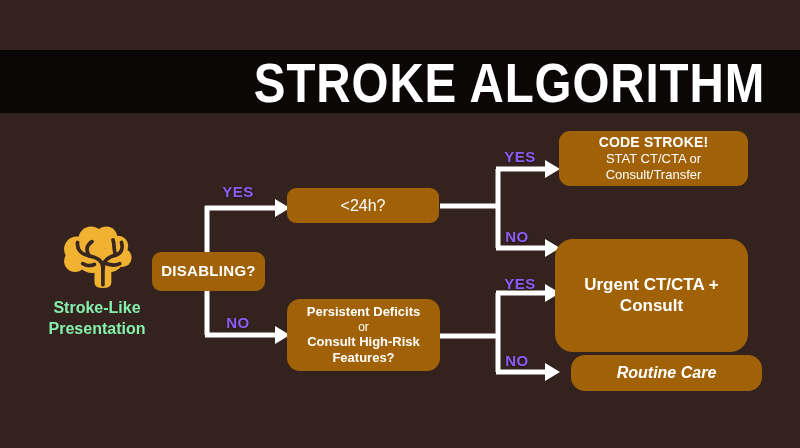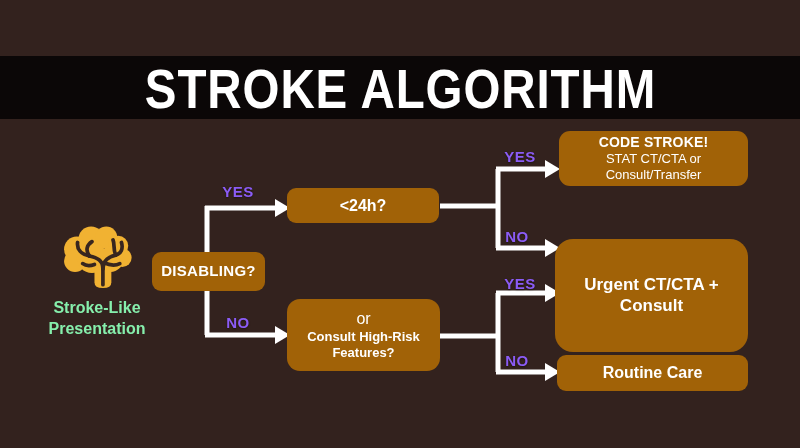--- a/index.html
+++ b/index.html
@@ -6,23 +6,23 @@
   *{box-sizing:border-box;}
   #stage{
     position:relative;
     width:800px;height:448px;
     background:#33221E;
     overflow:hidden;
     font-family:"Liberation Sans", sans-serif;
   }
   
   .banner{
-    position:absolute;left:0;top:56px;width:800px;height:63px;
+    position:absolute;left:0;top:50px;width:800px;height:63px;
     background:#0B0707;
-    display:flex;align-items:center;justify-content:center;
+    display:flex;align-items:center;justify-content:flex-end;
   }
   .banner .title{
     color:#ffffff;
     font-weight:bold;
     font-size:54px;
     letter-spacing:1px;
     display:inline-block;
     transform:scale(0.88,1.04);
     transform-origin:center;
     white-space:nowrap;
@@ -35,27 +35,27 @@
   .node{
     position:absolute;z-index:2;
     background:#a16207;
     color:#ffffff;
     display:flex;flex-direction:column;align-items:center;justify-content:center;
     text-align:center;
     line-height:1.22;
   }
   .node .b{font-weight:bold;}
   #box-disabling{left:152px;top:252px;width:113px;height:39px;border-radius:9px;font-size:15px;font-weight:bold;letter-spacing:.3px;}
-  #box-lt24{left:287px;top:188px;width:152px;height:35px;border-radius:9px;font-size:16px;font-weight:bold;}
+  #box-lt24{left:287px;top:188px;width:152px;height:35px;border-radius:9px;font-size:16px;font-weight:normal;}
   #box-persistent{left:287px;top:299px;width:153px;height:72px;border-radius:13px;font-size:13px;}
-  #box-persistent .sm{font-size:16px;font-weight:normal;}
+  #box-persistent .sm{font-size:12px;font-weight:normal;}
   #box-codestroke{left:559px;top:131px;width:189px;height:55px;border-radius:11px;font-size:13px;}
   #box-codestroke .b{font-size:14px;letter-spacing:.2px;}
   #box-urgent{left:555px;top:223px;width:193px;height:113px;border-radius:18px;font-size:17px;font-weight:bold;margin-top:16px;}
-  #box-routine{left:557px;top:355px;width:191px;height:36px;border-radius:9px;font-size:16px;font-weight:bold;}
+  #box-routine{left:571px;top:355px;width:191px;height:36px;border-radius:14px;font-size:16px;font-weight:bold;font-style:italic;}
   
   .branch-label{
     position:absolute;z-index:2;
     color:#8b5cf6;font-weight:bold;font-size:15px;letter-spacing:.5px;
     transform:translate(-50%,-50%);
     text-shadow:0 1px 2px rgba(0,0,0,.4);
   }
   
   .start{position:absolute;left:22px;top:218px;width:150px;z-index:2;text-align:center;}
   .start svg{display:block;margin:0 auto;}
@@ -126,20 +126,21 @@
 
   <div class="node" id="box-disabling">
     <span>DISABLING?</span>
   </div>
 
   <div class="node" id="box-lt24">
     <span>&lt;24h?</span>
   </div>
 
   <div class="node" id="box-persistent">
+    <span class="b">Persistent Deficits</span>
     <span class="sm">or</span>
     <span class="b">Consult High-Risk</span>
     <span class="b">Features?</span>
   </div>
 
   <div class="node" id="box-codestroke">
     <span class="b">CODE STROKE!</span>
     <span>STAT CT/CTA or</span>
     <span>Consult/Transfer</span>
   </div>

